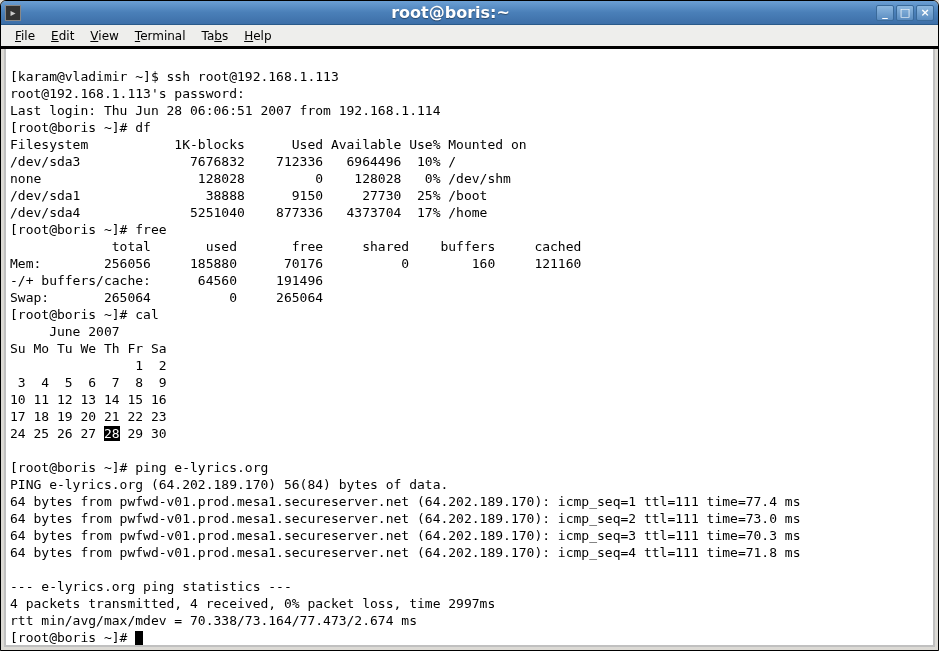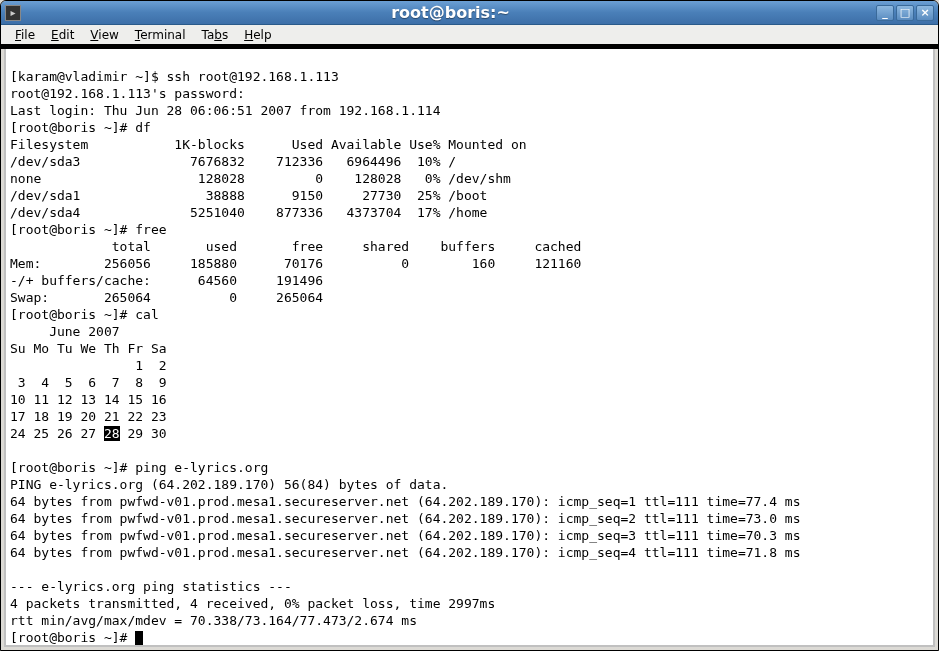--- a/index.html
+++ b/index.html
@@ -64,21 +64,21 @@
       color: #fff;
       cursor: pointer;
       font-weight: bold;
     }
     .titlebar-btn.close {
       background: linear-gradient(to bottom, #8db8e0, #5a8cc0);
     }
     .menubar {
       height: 24px;
       background: #eeeeec;
-      border-bottom: 5px solid #000000;
+      border-bottom: 3px solid #000000;
       display: flex;
       align-items: center;
       padding: 0 6px;
       font-size: 12px;
     }
     .menu-item {
       padding: 2px 8px;
       cursor: pointer;
     }
     .menu-item .mnemonic { text-decoration: underline; }

